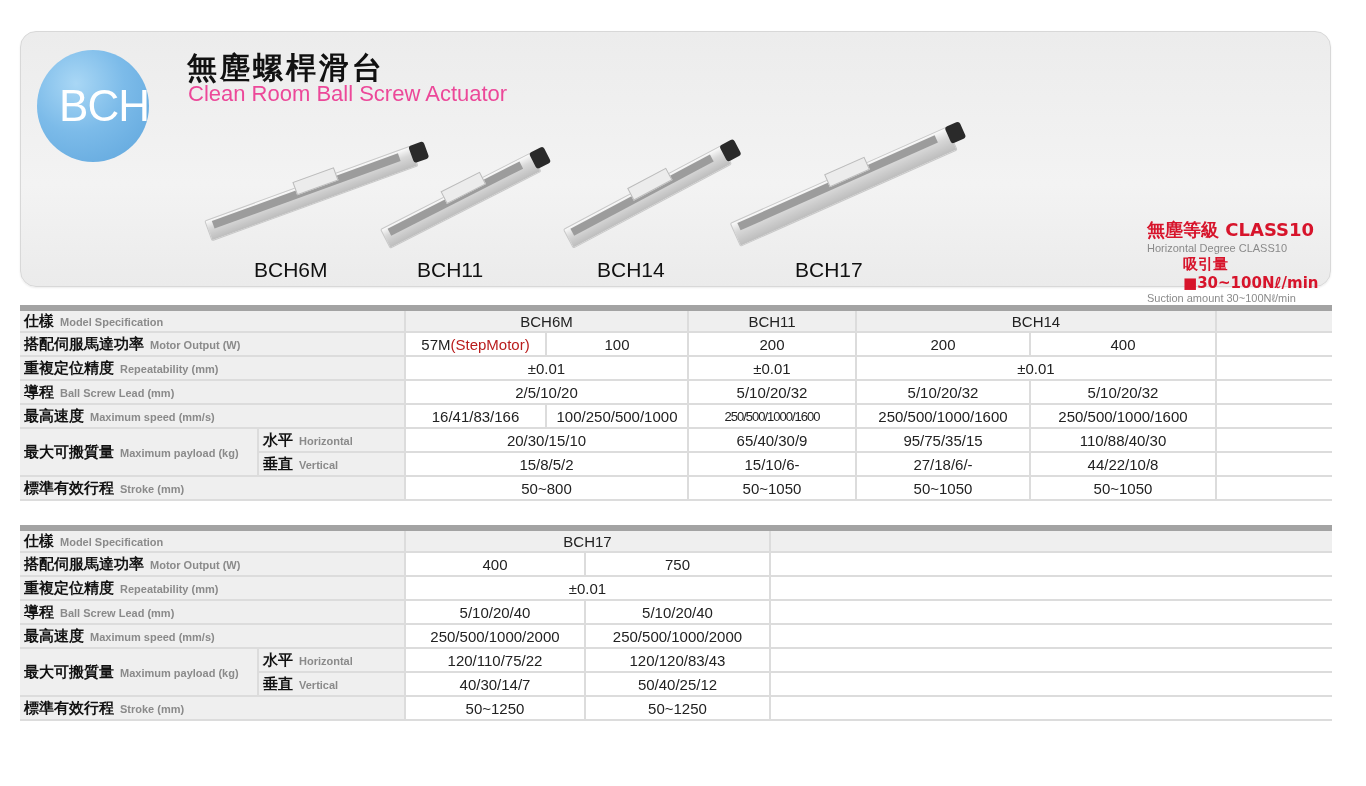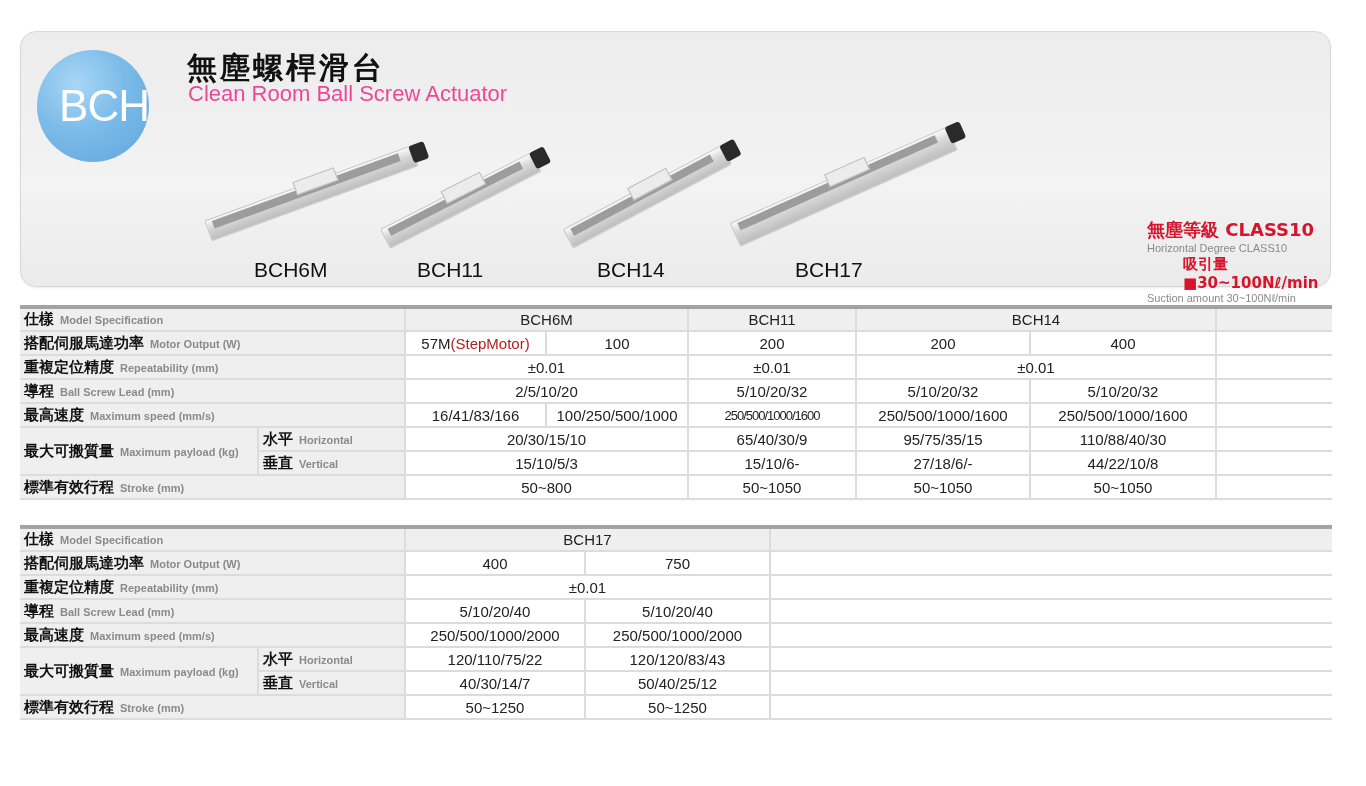--- a/index.html
+++ b/index.html
@@ -13,21 +13,21 @@
   .rail { position: absolute; transform-origin: left center; height: 22px; background: linear-gradient(180deg,#fafafa 0%,#d8d8d8 40%,#bdbdbd 100%); border: 1px solid #c8c8c8; border-radius: 2px; }
   .rail .belt { position: absolute; left: 6px; right: 14px; top: 2px; height: 8px; background: #9c9c9c; }
   .rail .carriage { position: absolute; top: -7px; width: 44px; height: 14px; background: #ececec; border: 1px solid #bbb; }
   .rail .motor { position: absolute; right: -14px; top: -1px; width: 16px; height: 18px; background: #2a2a2a; border-radius: 3px; }
   .spec-note { position: absolute; left: 1147px; }
   .note-red { color: #d7142b; font-weight: bold; font-family: "DejaVu Sans", sans-serif; }
   .note-grey { color: #8a8a8a; font-size: 11px; }
   .tbl { position: absolute; border-collapse: collapse; font-size: 15px; }
   .tbl td { height: 24px; border-bottom: 2px solid #dcdcdc; text-align: center; color: #222; padding: 0 4px; white-space: nowrap; }
   .tbl tr.hdr td { background: #efefef; }
-  .tbl tr.first td { border-top: 4px solid #a3a3a3; }
+  .tbl tr.first td { border-top: 6px solid #a3a3a3; }
   .tbl td.lbl { text-align: left; background: #efefef; border-right: 2px solid #dcdcdc; padding-left: 4px; }
   .tbl td.vline { border-right: 2px solid #dcdcdc; }
   .zh { font-weight: bold; font-family: "DejaVu Sans", sans-serif; font-size: 15px; color: #111; }
   .en { font-size: 11px; color: #8a8a8a; font-weight: bold; margin-left: 6px; }
   .grey { color: #b91c1c; }
   .narrow { font-size: 13px; letter-spacing: -1px; }
 </style>
 </head>
 <body>
 
@@ -128,21 +128,21 @@
     <td class="lbl" rowspan="2" style="width:238px"><span class="zh">最大可搬質量</span><span class="en">Maximum payload (kg)</span></td>
     <td class="lbl"><span class="zh">水平</span><span class="en">Horizontal</span></td>
     <td class="vline" colspan="2">20/30/15/10</td>
     <td class="vline">65/40/30/9</td>
     <td class="vline">95/75/35/15</td>
     <td class="vline">110/88/40/30</td>
     <td></td>
   </tr>
   <tr>
     <td class="lbl"><span class="zh">垂直</span><span class="en">Vertical</span></td>
-    <td class="vline" colspan="2">15/10/5/3</td>
+    <td class="vline" colspan="2">15/8/5/2</td>
     <td class="vline">15/10/6-</td>
     <td class="vline">27/18/6/-</td>
     <td class="vline">44/22/10/8</td>
     <td></td>
   </tr>
   <tr>
     <td class="lbl" colspan="2"><span class="zh">標準有效行程</span><span class="en">Stroke (mm)</span></td>
     <td class="vline" colspan="2">50~800</td>
     <td class="vline">50~1050</td>
     <td class="vline">50~1050</td>

